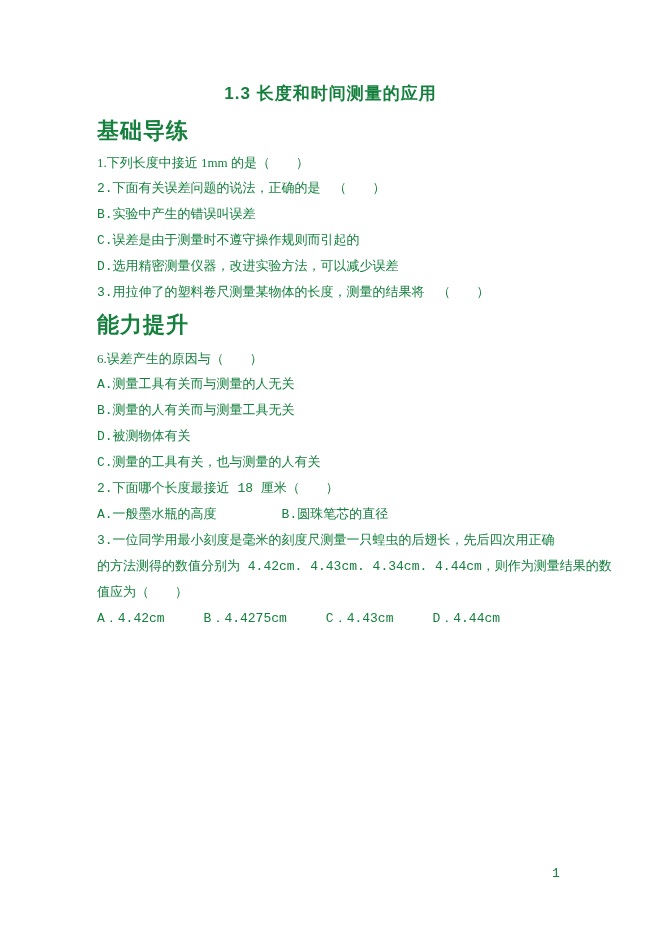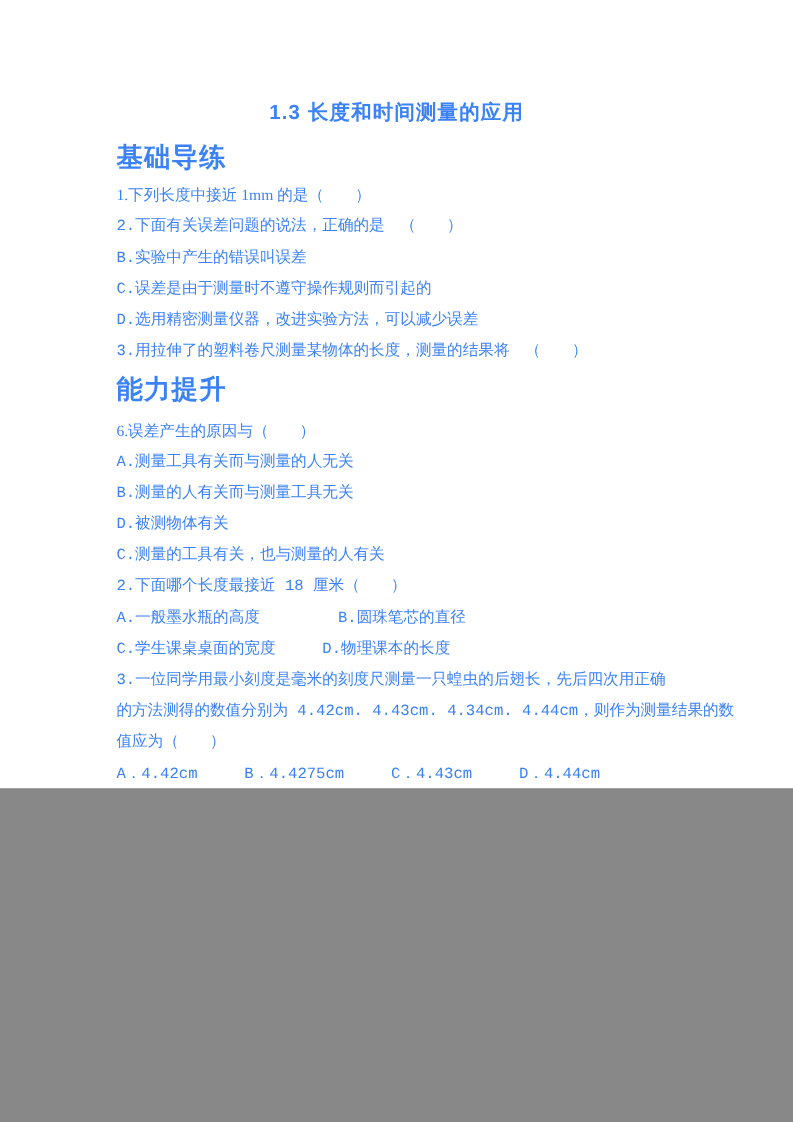--- a/index.html
+++ b/index.html
@@ -1,17 +1,17 @@
 <!DOCTYPE html>
 <html><head>
 <meta charset="utf-8">
 <style>
   html,body{margin:0;padding:0;background:#888;}
   .page{
-    width:661px;height:657px;background:#ffffff;color:#3b82f6;
+    width:661px;height:935px;background:#ffffff;color:#15803d;
     position:relative;overflow:hidden;margin:0 auto;
     font-family:"Liberation Sans","DejaVu Sans",sans-serif;
   }
   .title{
     padding-top:84px;text-align:center;
     font-family:"Liberation Sans","DejaVu Sans",sans-serif;
     font-weight:bold;font-size:17px;line-height:20px;letter-spacing:1px;
   }
   .content{margin-left:97px;margin-right:60px;}
   .heading{
@@ -51,21 +51,20 @@
 
     <div class="heading second">能力提升</div>
 
     <div class="line first-line">6.误差产生的原因与（　　）</div>
     <div class="line">A.测量工具有关而与测量的人无关</div>
     <div class="line">B.测量的人有关而与测量工具无关</div>
     <div class="line">D.被测物体有关</div>
     <div class="line">C.测量的工具有关，也与测量的人有关</div>
     <div class="line">2.下面哪个长度最接近 18 厘米（　　）</div>
     <div class="line">A.一般墨水瓶的高度　　　　　B.圆珠笔芯的直径</div>
-    <div class="line">C.学生课桌桌面的宽度　　　D.物理课本的长度</div>
     <div class="line">3.一位同学用最小刻度是毫米的刻度尺测量一只蝗虫的后翅长，先后四次用正确</div>
     <div class="line">的方法测得的数值分别为 4.42cm. 4.43cm. 4.34cm. 4.44cm，则作为测量结果的数</div>
     <div class="line">值应为（　　）</div>
     <div class="line">A．4.42cm     B．4.4275cm     C．4.43cm     D．4.44cm</div>
 
   </div>
 
   <div class="page-number">1</div>
 
 </div>

